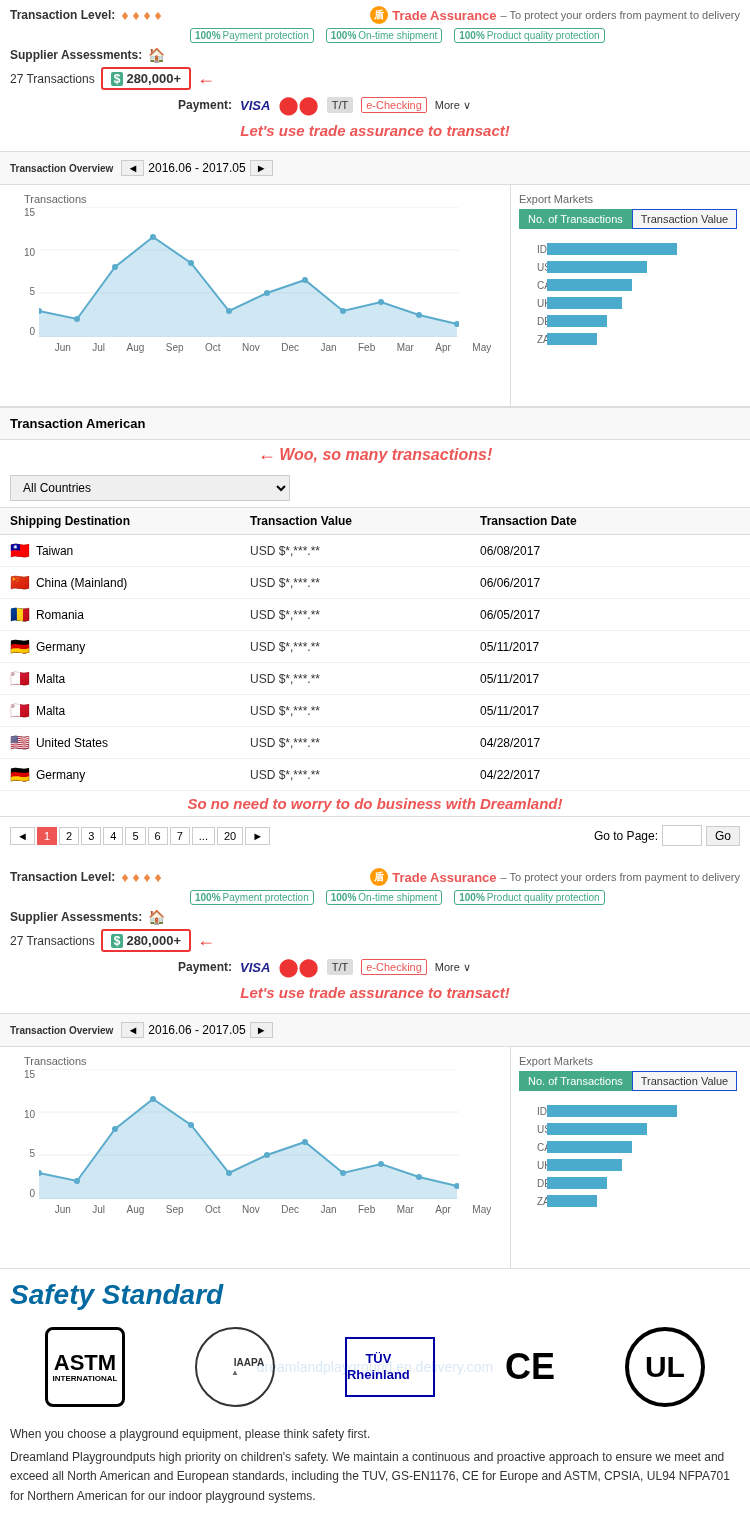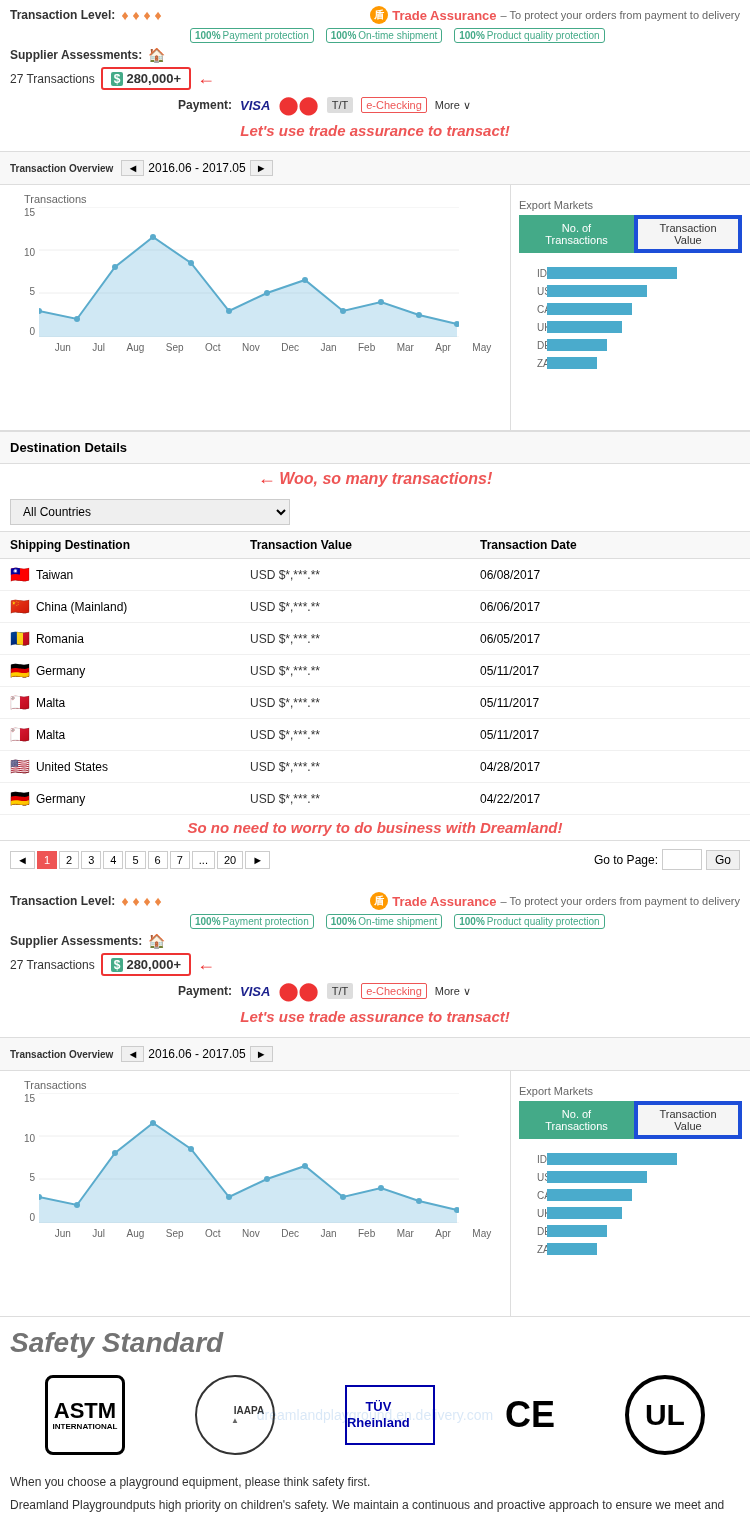--- a/index.html
+++ b/index.html
@@ -32,23 +32,23 @@
     .arrow-red { color: #e33; font-size: 18px; }
 
     
     .overview-header { display: flex; align-items: center; gap: 8px; padding: 8px 10px; background: #f8f8f8; border-bottom: 1px solid #ddd; }
     .overview-title { font-weight: bold; font-size: 10px; color: #333; }
     .date-nav { display: flex; align-items: center; gap: 4px; font-size: 12px; }
     .nav-btn { border: 1px solid #ccc; background: #f0f0f0; cursor: pointer; padding: 1px 5px; font-size: 11px; }
 
     .charts-container { display: flex; gap: 0; border-bottom: 1px solid #ddd; }
     .line-chart-area { flex: 0 0 495px; padding: 8px; border-right: 1px solid #ddd; margin-left: 16px; }
-    .bar-chart-area { flex: 1; padding: 8px; margin-top: 6px; }
+    .bar-chart-area { flex: 1; padding: 8px; }
     .chart-tabs { display: flex; gap: 0; margin-bottom: 6px; }
-    .chart-tab { border: 4px solid #1d4ed8; padding: 3px 8px; font-size: 11px; cursor: pointer; background: #f5f5f5; color: #333; }
+    .chart-tab { border: 1px solid #1d4ed8; padding: 3px 8px; font-size: 11px; cursor: pointer; background: #f5f5f5; color: #333; }
     .chart-tab.active { background: #4a8; color: #fff; border-color: #4a8; }
 
     .line-chart-wrap { display: flex; }
 
     .x-labels { display: flex; justify-content: space-around; font-size: 10px; color: #666; margin-top: 2px; padding-left: 20px; }
 
     
     .details-header { font-weight: bold; font-size: 13px; padding: 8px 10px; background: #f8f8f8; border-bottom: 1px solid #ddd; border-top: 1px solid #ddd; }
     .woo-text { color: #e55; font-size: 16px; font-weight: bold; text-align: center; margin: 6px 0; font-style: italic; }
 
@@ -68,21 +68,21 @@
 
     .pagination { display: flex; align-items: center; justify-content: space-between; padding: 8px 10px; border-top: 1px solid #ddd; }
     .page-btns { display: flex; align-items: center; gap: 2px; }
     .page-btn { border: 1px solid #ccc; background: #fff; padding: 2px 6px; font-size: 11px; cursor: pointer; }
     .page-btn.active { background: #e55; color: #fff; border-color: #e55; }
     .goto-row { display: flex; align-items: center; gap: 4px; font-size: 12px; }
     .goto-input { width: 40px; border: 1px solid #ccc; padding: 2px 4px; }
     .goto-btn { background: #f0f0f0; border: 1px solid #ccc; padding: 2px 8px; cursor: pointer; font-size: 12px; }
 
     
-    .safety-header { font-size: 28px; font-weight: bold; color: #737373; padding: 10px 10px 6px; font-style: italic; }
+    .safety-header { font-size: 28px; font-weight: bold; color: #0369a1; padding: 10px 10px 6px; font-style: italic; }
     .safety-logos { display: flex; align-items: center; justify-content: space-around; padding: 10px; background: #fff; }
 
     .astm-logo { width: 80px; height: 80px; border: 3px solid #000; border-radius: 8px; display: flex; flex-direction: column; align-items: center; justify-content: center; }
     .astm-text { font-size: 22px; font-weight: 900; color: #000; line-height: 1; }
     .astm-sub { font-size: 8px; font-weight: bold; color: #000; text-align: center; }
 
     .iaapa-logo { width: 80px; height: 80px; border: 2px solid #333; border-radius: 50%; display: flex; align-items: center; justify-content: center; flex-direction: column; }
     .tuv-logo { width: 90px; height: 60px; border: 2px solid #00a; border-radius: 0; display: flex; align-items: center; justify-content: flex-start; }
     .ce-logo { font-size: 36px; font-weight: 900; color: #000; }
     .ul-logo { width: 80px; height: 80px; border: 4px solid #000; border-radius: 50%; display: flex; align-items: center; justify-content: center; }
@@ -224,21 +224,21 @@
         <rect x="28" y="80" width="60" height="12" fill="#4aabcc"></rect>
 
         <text x="18" y="108" font-size="10" fill="#666">ZA</text>
         <rect x="28" y="98" width="50" height="12" fill="#4aabcc"></rect>
       </svg>
     </div>
   </div>
 </div>
 
 <div>
-  <div class="details-header">Destination Details</div>
+  <div class="details-header">Transaction American</div>
   <div style="text-align:center;padding:4px 9px;">
     <span style="color:#e33;font-size:18px;">←</span>
     <span class="woo-text" style="display:inline;color:#e55;font-size:16px;font-weight:bold;font-style:italic;">Woo, so many transactions!</span>
   </div>
 
   <div class="filter-row">
     <select class="country-select">
       <option>All Countries</option>
     </select>
   </div>

